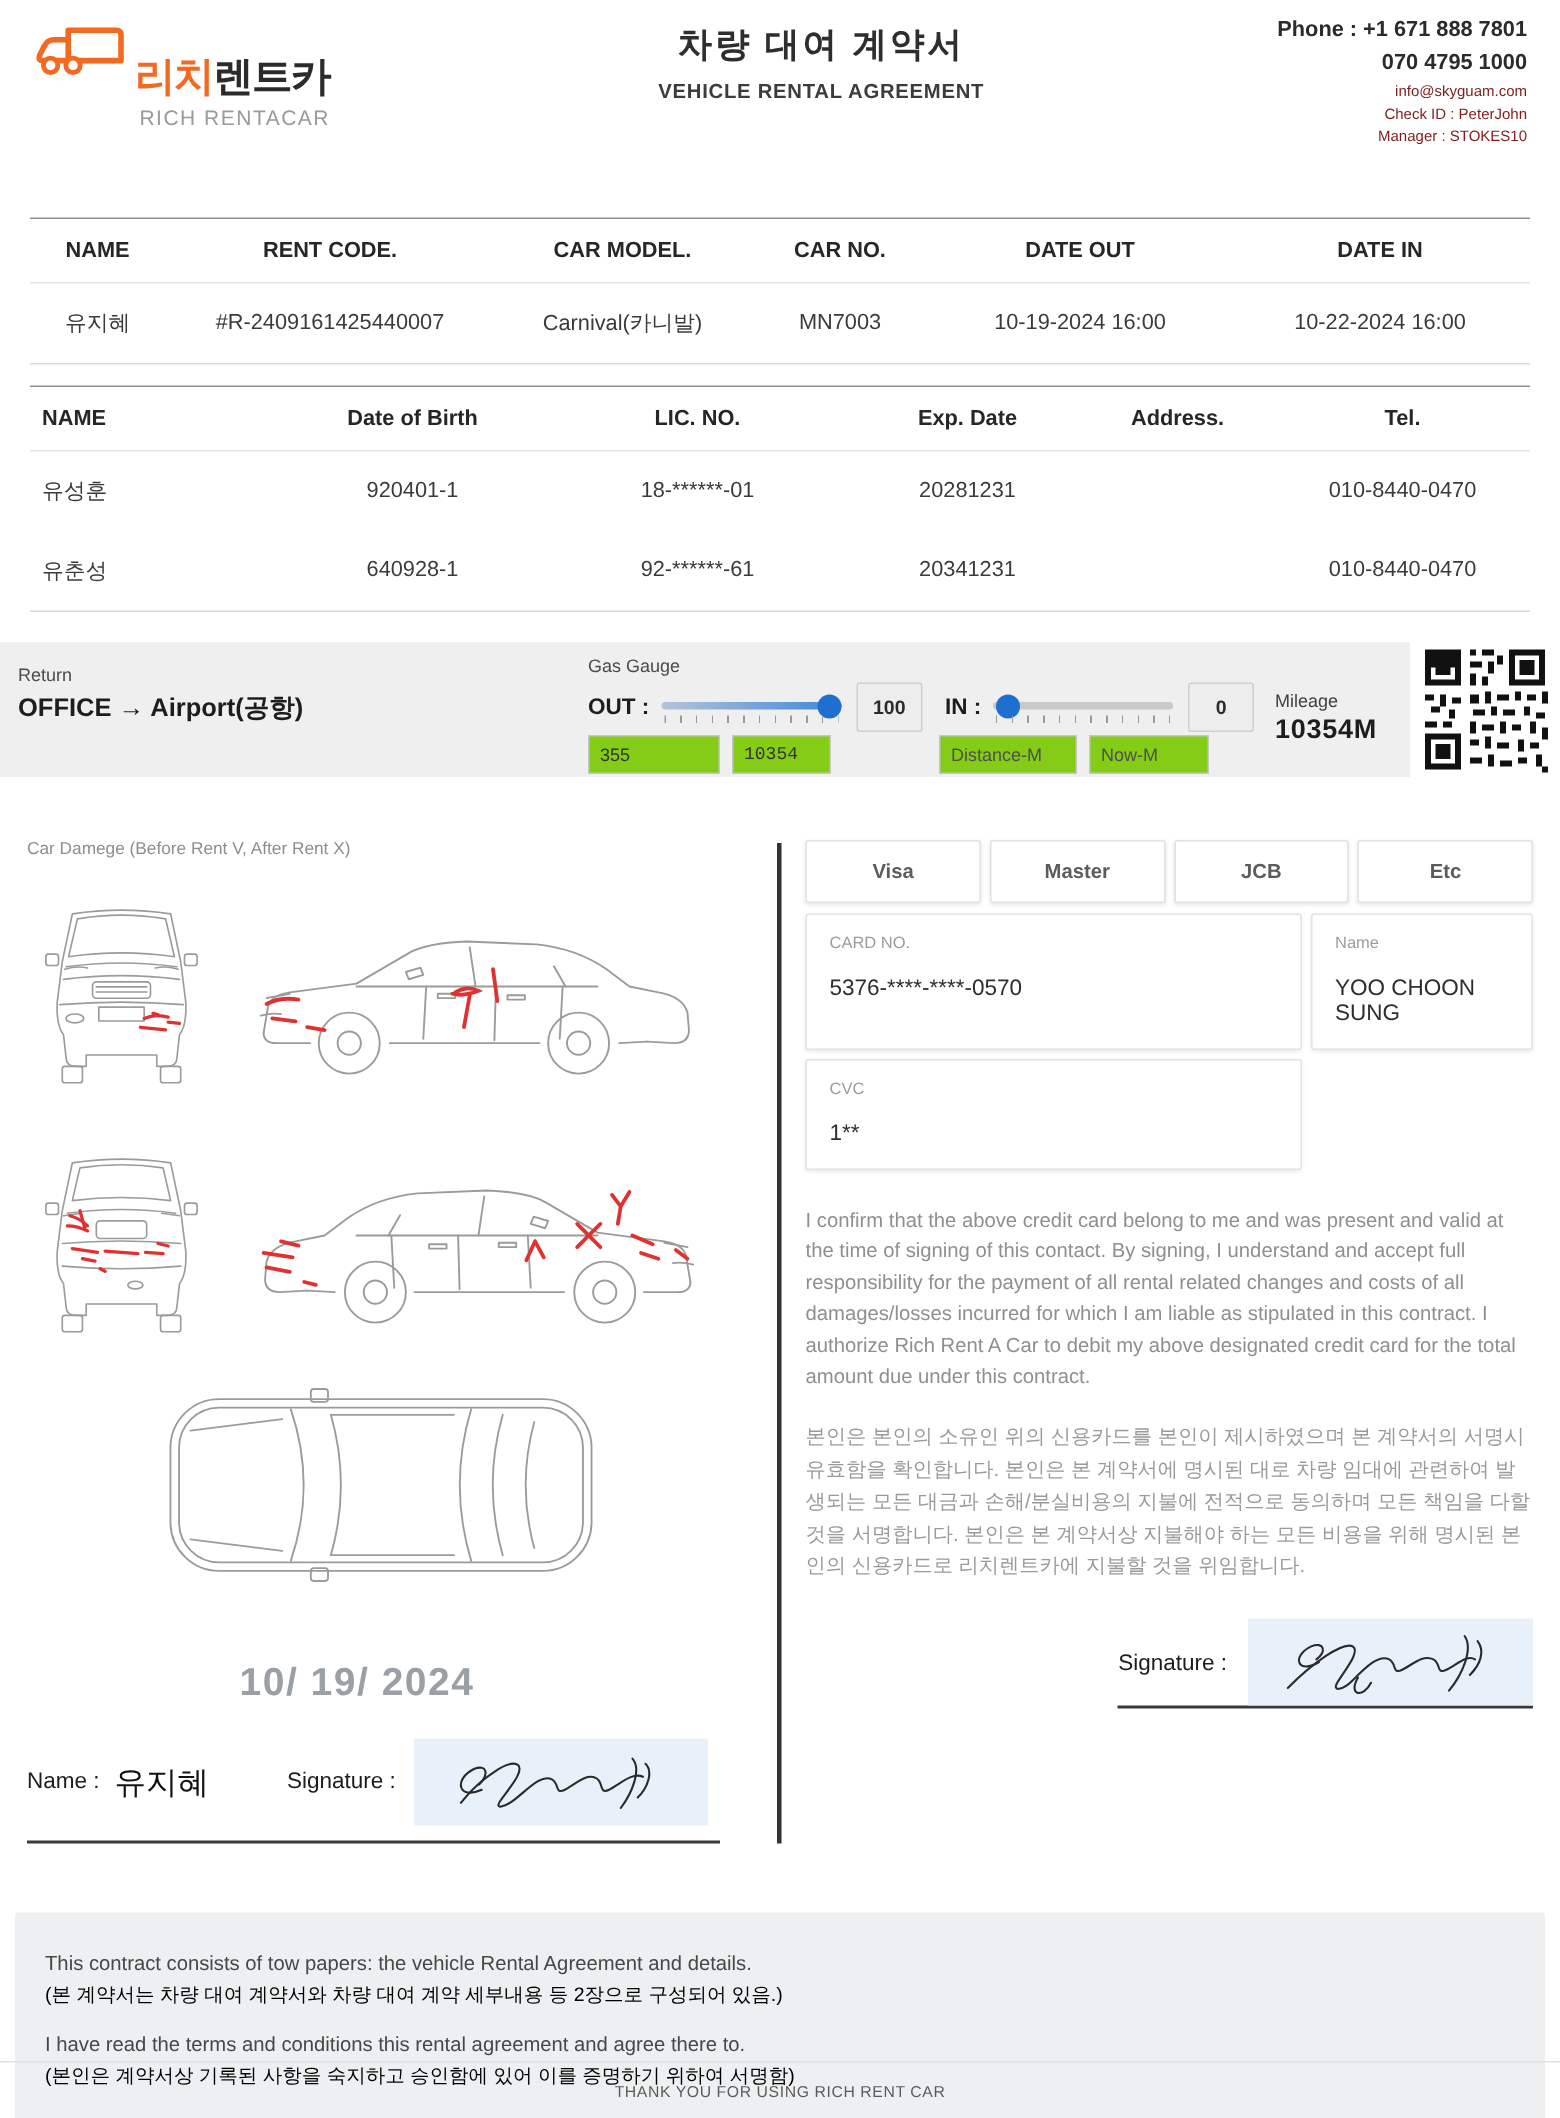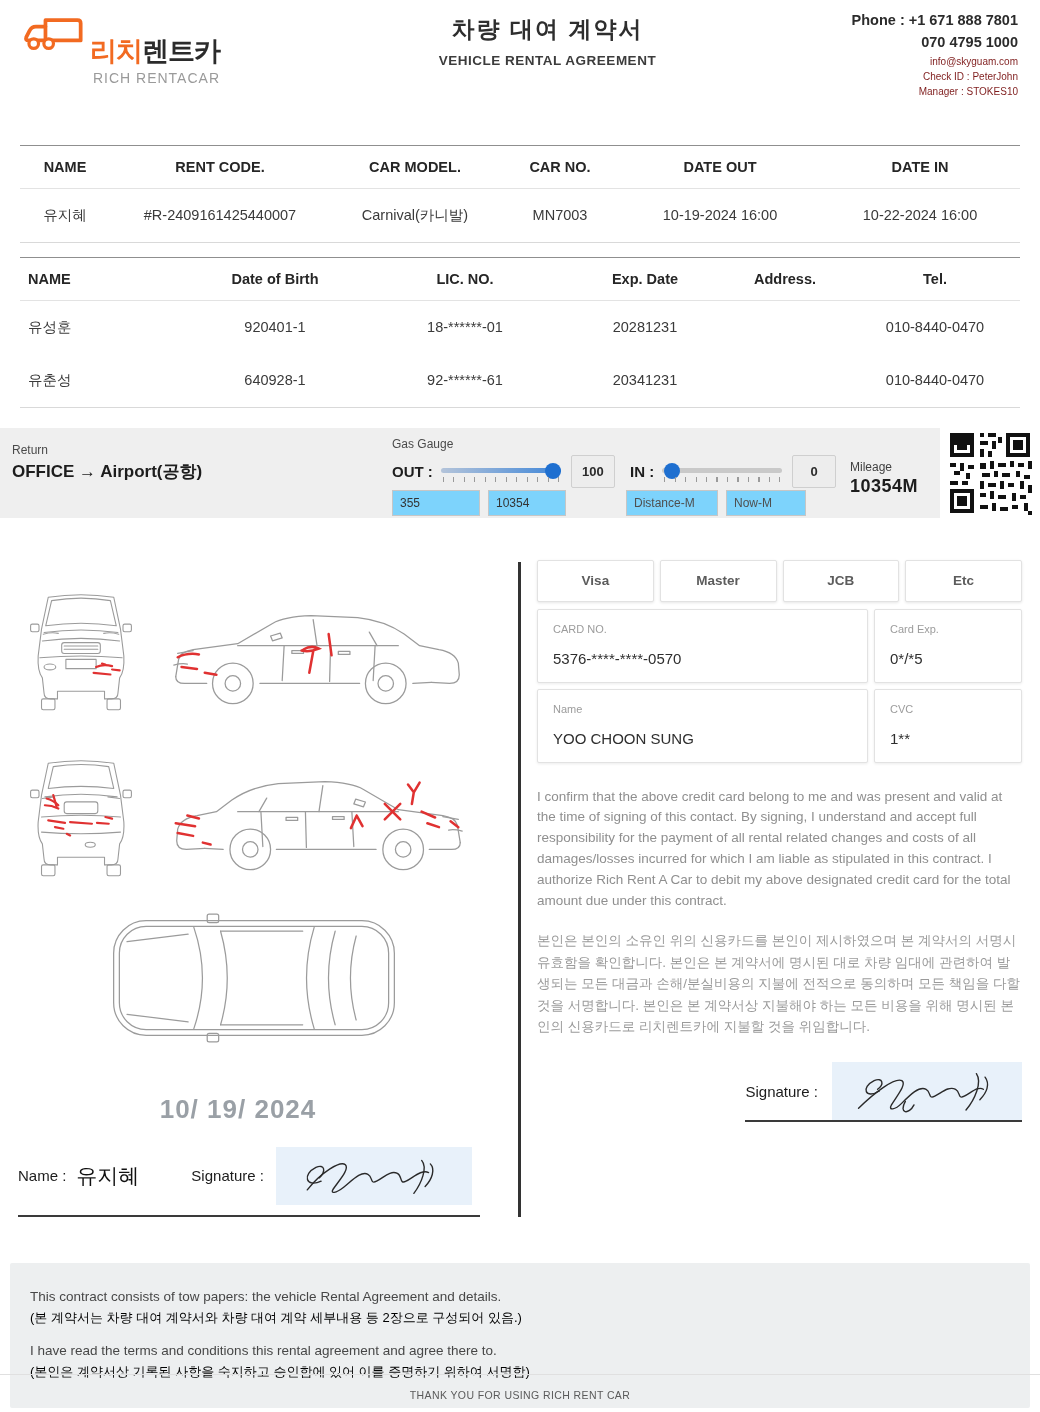--- a/index.html
+++ b/index.html
@@ -46,21 +46,21 @@
   .g-out { left:392px; } .g-in { left:630px; }
   .slider-strong { font-size:15px; font-weight:bold; color:#1d1d1d; margin-right:8px; }
   .slider { position:relative; width:120px; height:20px; }
   .track { position:absolute; left:0; right:0; top:7px; height:5px; border-radius:3px; background:#c9c9c9; }
   .g-out .track { background:linear-gradient(to right,#b4c4da,#3f86d8); }
   .thumb { position:absolute; top:2px; width:16px; height:16px; border-radius:50%; background:#1e6fd0; }
   .ticks { position:absolute; left:2px; right:2px; top:16px; height:5px;
            background-image:repeating-linear-gradient(to right,#9a9a9a 0 1px,transparent 1px 10.5px); }
   .valbox { width:44px; height:33px; margin-left:10px; border:1px solid #cfcfcf; background:#ededed;
             text-align:center; line-height:31px; font-size:13px; font-weight:bold; color:#2b2b2b; border-radius:2px; }
-  .band input { height:26px; border:1px solid #c6c6c6; background:#7dd3fc; font-family:"Liberation Sans",sans-serif;
+  .band input { height:26px; border:1px solid #c6c6c6; background:#84cc16; font-family:"Liberation Sans",sans-serif;
                 font-size:12px; color:#333; padding:0 7px; }
   .band input::placeholder { color:#4f4f4f; opacity:1; }
   .inputs-out { position:absolute; left:392px; top:62px; display:flex; gap:8px; }
   .inputs-in  { position:absolute; left:626px; top:62px; display:flex; gap:8px; }
   .mileage { position:absolute; left:850px; top:15px; }
   .mileage-label { font-size:12px; color:#3f3f3f;margin-top:17px; }
   .mileage-value { font-size:18px; font-weight:bold; color:#1d1d1d; margin-top:2px; letter-spacing:.5px; }
 
   
   .main { display:flex; margin-top:42px; padding:0 10px; }
@@ -208,21 +208,21 @@
         <div class="slider">
           <div class="track"></div>
           <div class="thumb" style="left:2px;"></div>
           <div class="ticks"></div>
         </div>
         <div class="valbox">0</div>
       </div>
 
       <div class="inputs-out">
         <input style="width: 88px;" value="355">
-        <input style="width: 78px;" value="10354">
+        <input style="width: 66px; font-family: Liberation Mono, monospace;" value="10354">
       </div>
       <div class="inputs-in">
         <input style="width: 92px;" placeholder="Distance-M">
         <input style="width: 80px;" placeholder="Now-M">
       </div>
 
       <div class="mileage">
         <div class="mileage-label">Mileage</div>
         <div class="mileage-value">10354M</div>
       </div>
@@ -245,20 +245,21 @@
                    M34,64h6v4h-6z M44,62h4v8h-4z M52,66h8v4h-8z M66,64h4v8h-4z M74,66h6v4h-6z
                    M34,76h8v4h-8z M46,74h4v8h-4z M54,78h8v4h-8z M66,76h6v4h-6z M78,74h4v8h-4z M82,82h4v4h-4z"></path>
         </g>
       </svg>
     </div>
   </div>
 
   <div class="main">
 
     <div class="left-col">
+      <div class="damage-title">Car Damege (Before Rent V, After Rent X)</div>
 
       <div class="car-row">
         <svg width="126" height="146" viewBox="0 0 150 160">
           <g class="carline">
             <path d="M36,16 Q75,10 114,16 L122,54 L126,86 Q127,104 121,112 L119,130 Q119,137 111,137 L103,137 L103,128 L47,128 L47,137 L39,137 Q31,137 31,130 L29,112 Q23,104 24,86 L28,54 Z"></path>
             <path d="M40,20 Q75,14 110,20 L117,50 Q75,44 33,50 Z"></path>
             <path d="M31,58 Q75,52 119,58"></path>
               <path d="M29,68 Q75,62 121,68"></path>
             <rect x="52" y="70" width="46" height="13" rx="3"></rect>
               <path d="M55,74 H95 M55,78 H95"></path>
@@ -396,24 +397,20 @@
         <div class="tab">Master</div>
         <div class="tab">JCB</div>
         <div class="tab">Etc</div>
       </div>
       <div class="cardgrid">
         <div class="cardcell">
           <div class="lab">CARD NO.</div>
           <div class="val">5376-****-****-0570</div>
         </div>
         <div class="cardcell">
-          <div class="lab">Card Exp.</div>
-          <div class="val">0*/*5</div>
-        </div>
-        <div class="cardcell">
           <div class="lab">Name</div>
           <div class="val">YOO CHOON SUNG</div>
         </div>
         <div class="cardcell">
           <div class="lab">CVC</div>
           <div class="val">1**</div>
         </div>
       </div>
 
       <p class="para-en">I confirm that the above credit card belong to me and was present and valid at the time of signing of this contact. By signing, I understand and accept full responsibility for the payment of all rental related changes and costs of all damages/losses incurred for which I am liable as stipulated in this contract. I authorize Rich Rent A Car to debit my above designated credit card for the total amount due under this contract.</p>

